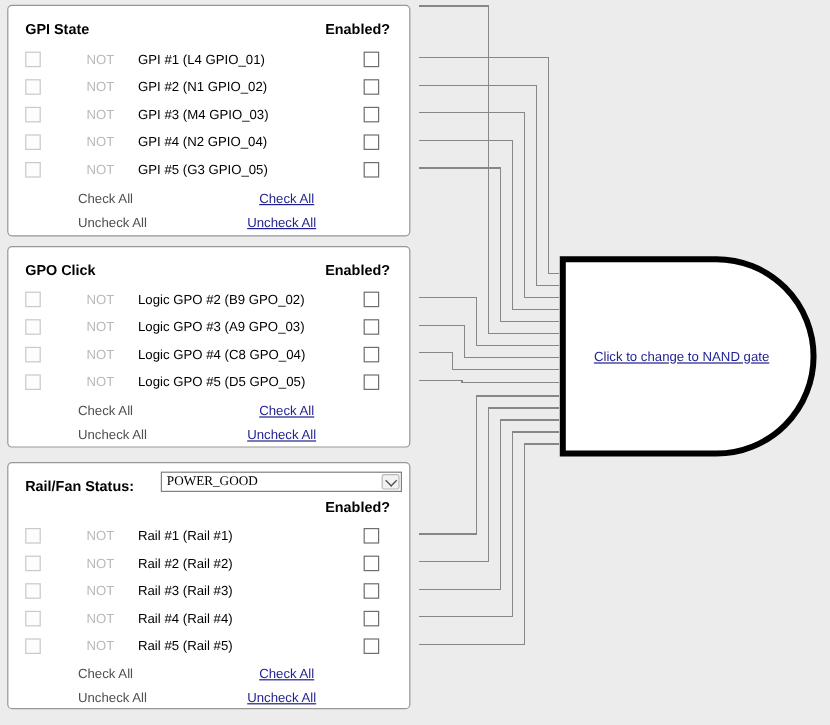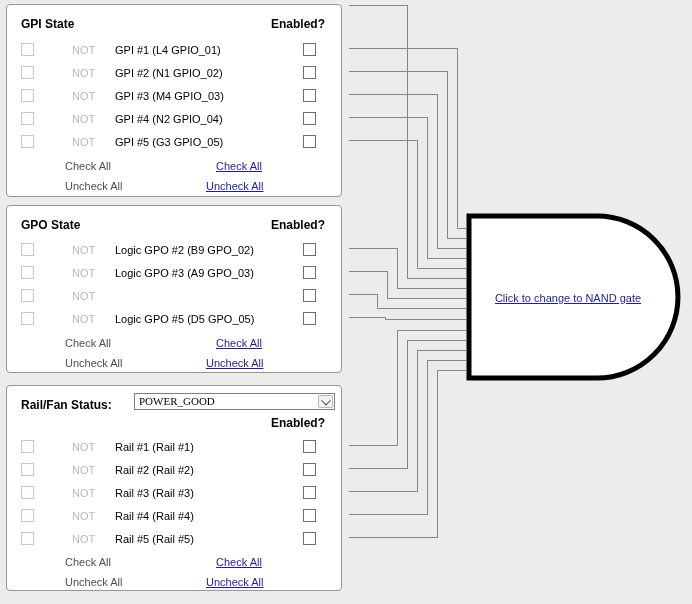--- a/index.html
+++ b/index.html
@@ -101,38 +101,39 @@
       <span class="ca-gray">Check All</span>
       <a class="ca-link link-check">Check All</a>
     </div>
     <div class="ca-line" style="top:173px;">
       <span class="ca-gray">Uncheck All</span>
       <a class="ca-link link-uncheck">Uncheck All</a>
     </div>
   </div>
 
   <div class="panel" id="gpo-panel">
-    <div class="panel-title">GPO State</div>
+    <div class="panel-title">GPO Click</div>
     <div class="enabled-header" style="top:12px;">Enabled?</div>
 
     <div class="row" style="top:32px;">
       <span class="cb not-cb"></span>
       <span class="not-label">NOT</span>
       <span class="row-label">Logic GPO #2 (B9 GPO_02)</span>
       <span class="cb en-cb"></span>
     </div>
     <div class="row" style="top:55px;">
       <span class="cb not-cb"></span>
       <span class="not-label">NOT</span>
       <span class="row-label">Logic GPO #3 (A9 GPO_03)</span>
       <span class="cb en-cb"></span>
     </div>
     <div class="row" style="top:78px;">
       <span class="cb not-cb"></span>
       <span class="not-label">NOT</span>
+      <span class="row-label">Logic GPO #4 (C8 GPO_04)</span>
       <span class="cb en-cb"></span>
     </div>
     <div class="row" style="top:101px;">
       <span class="cb not-cb"></span>
       <span class="not-label">NOT</span>
       <span class="row-label">Logic GPO #5 (D5 GPO_05)</span>
       <span class="cb en-cb"></span>
     </div>
 
     <div class="ca-line" style="top:129px;">

